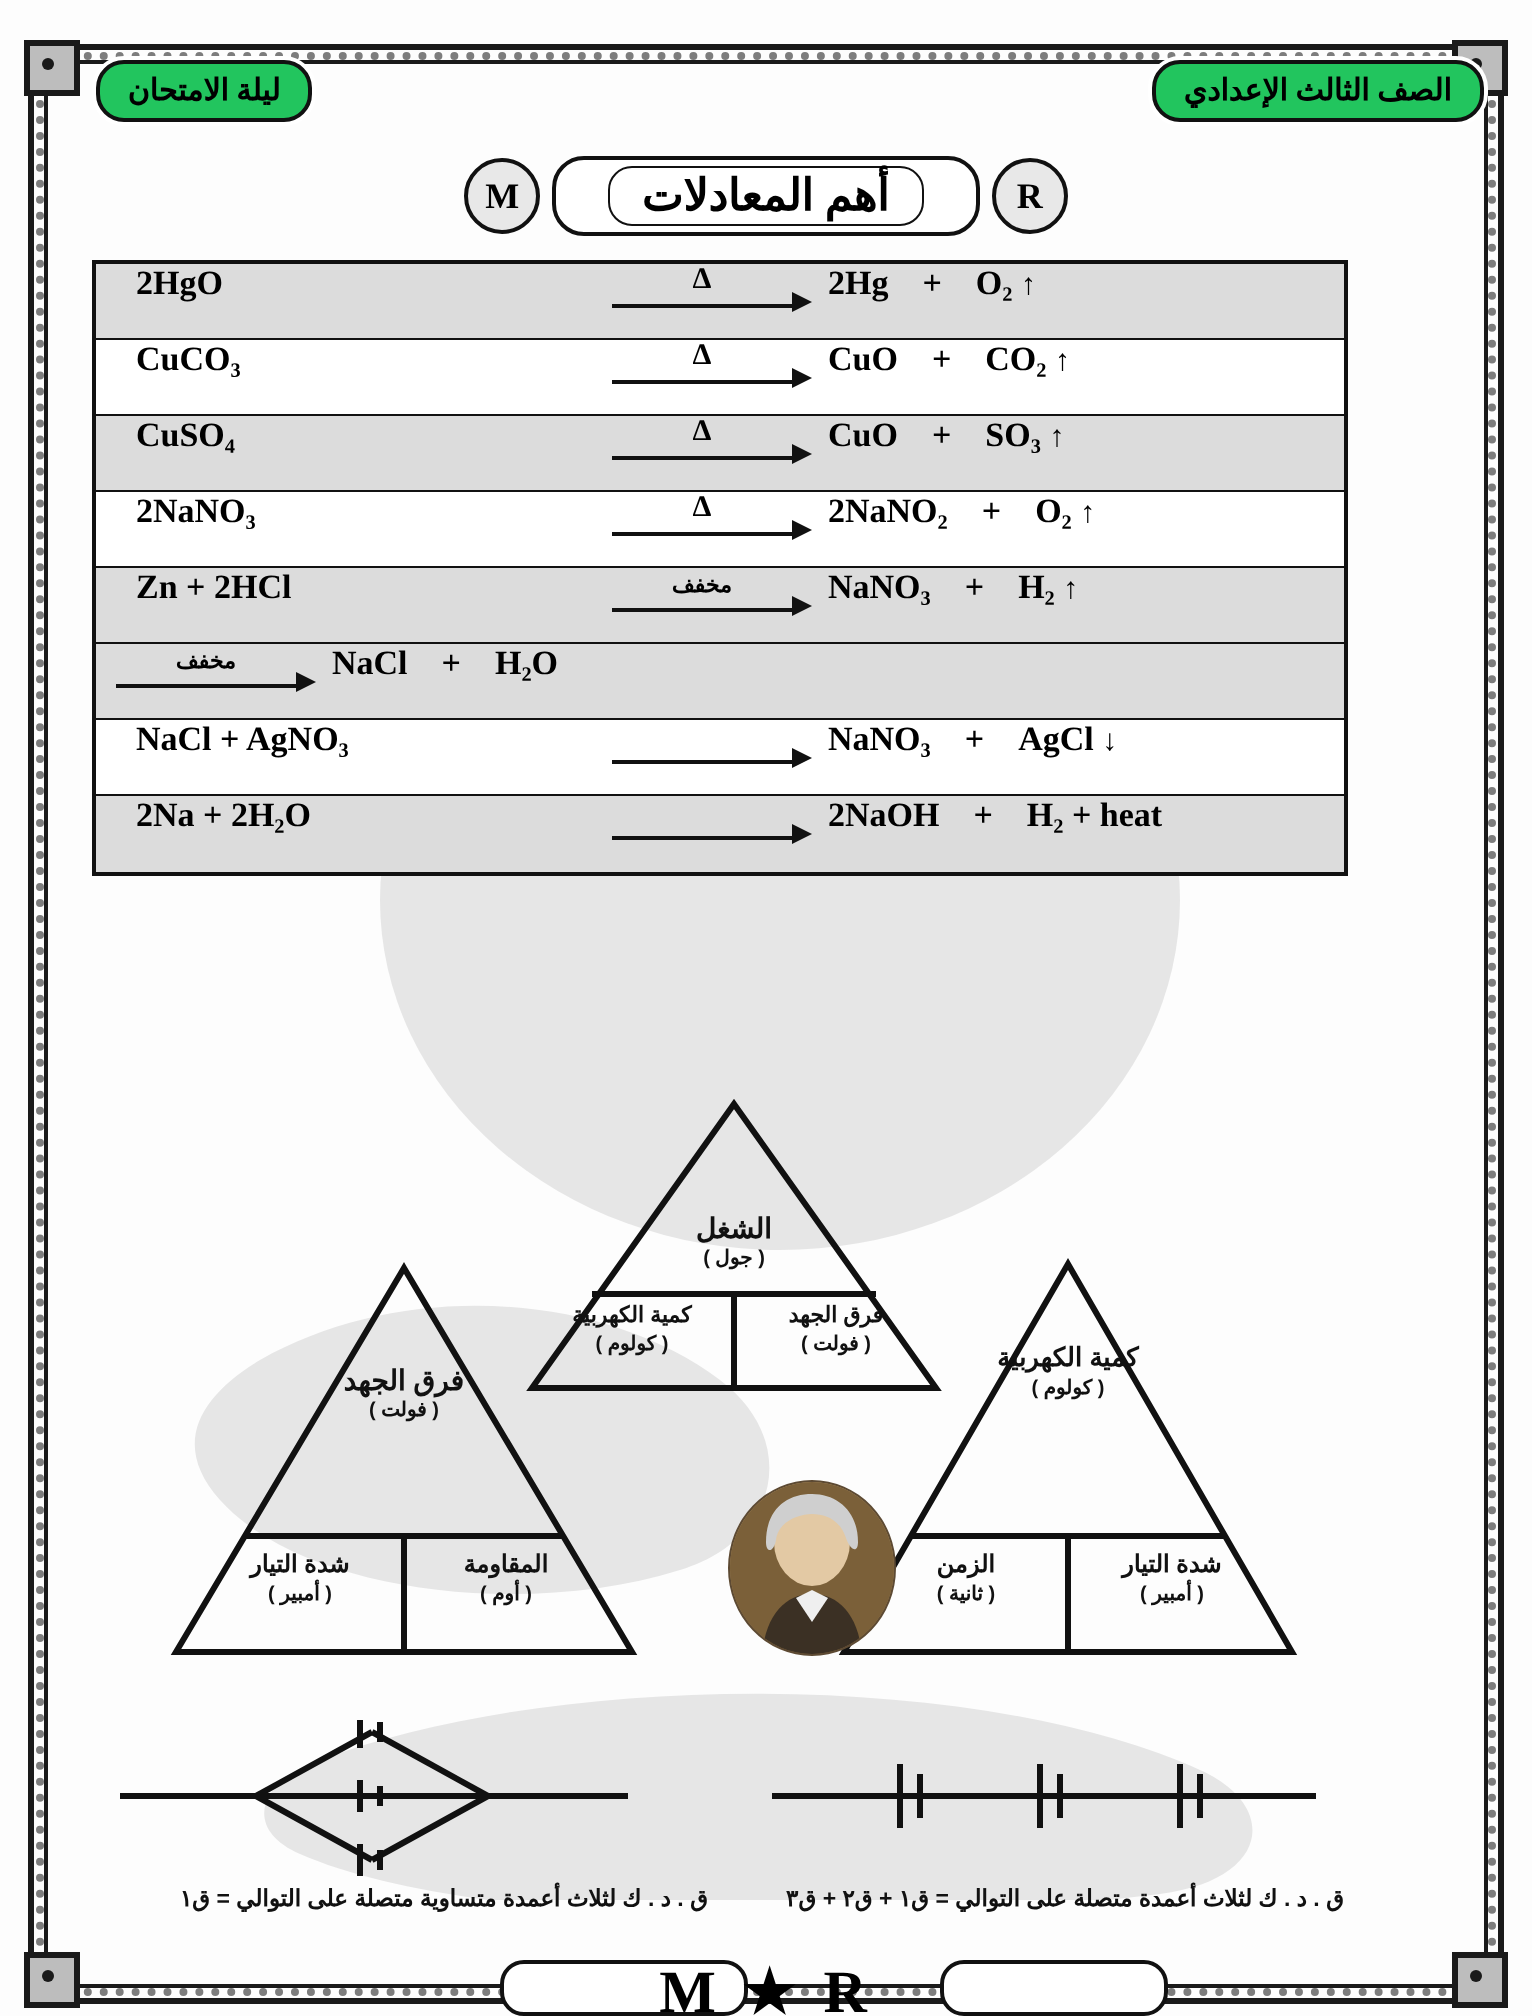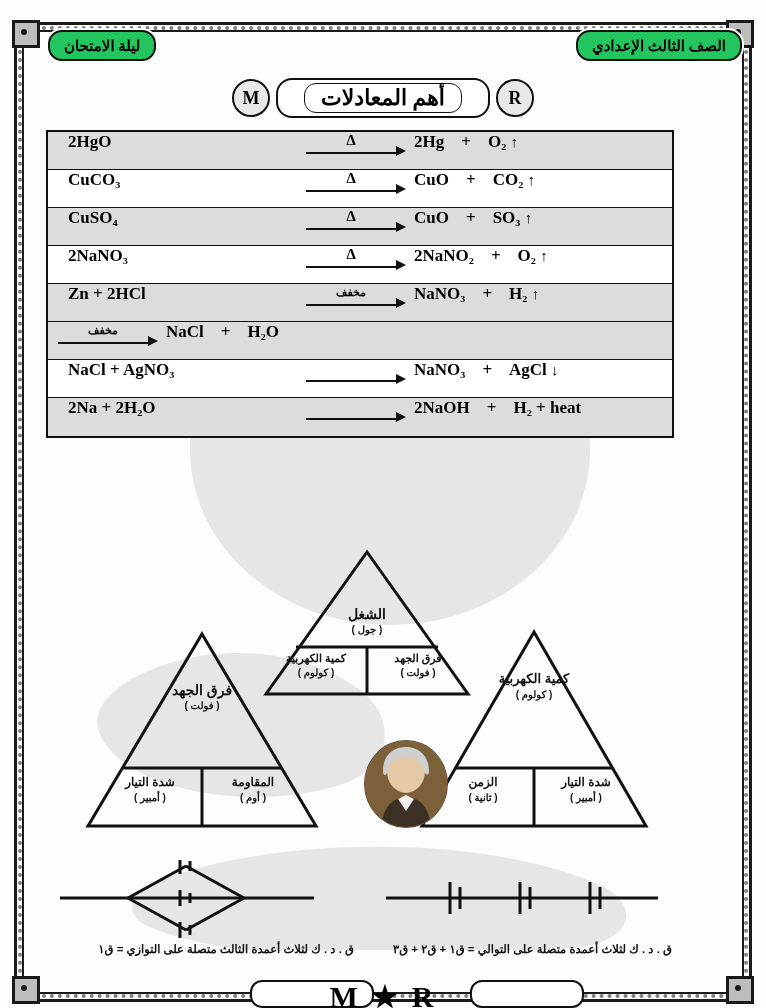--- a/index.html
+++ b/index.html
@@ -459,21 +459,21 @@
       <g stroke="#111" stroke-width="3">
         <line x1="340" y1="38" x2="612" y2="38"></line>
         <line x1="404" y1="22" x2="404" y2="54"></line>
           <line x1="414" y1="27" x2="414" y2="49"></line>
         <line x1="474" y1="22" x2="474" y2="54"></line>
           <line x1="484" y1="27" x2="484" y2="49"></line>
         <line x1="544" y1="22" x2="544" y2="54"></line>
           <line x1="554" y1="27" x2="554" y2="49"></line>
       </g>
     </svg>
-    <div class="caption" style="left:8px; top:82px; width:300px;">ق . د . ك لثلاث أعمدة الثالث متصلة على التوازي = ق١</div>
+    <div class="caption" style="left:8px; top:82px; width:300px;">ق . د . ك لثلاث أعمدة متساوية متصلة على التوالي = ق١</div>
     <div class="caption" style="left:330px; top:82px; width:296px;">ق . د . ك لثلاث أعمدة متصلة على التوالي = ق١ + ق٢ + ق٣</div>
   </div>
 
   <div class="footer-pill a"></div>
   <div class="footer-pill b"></div>
   <div class="footer-mr">M ★ R</div>
 
 </div>
 
 </body></html>

